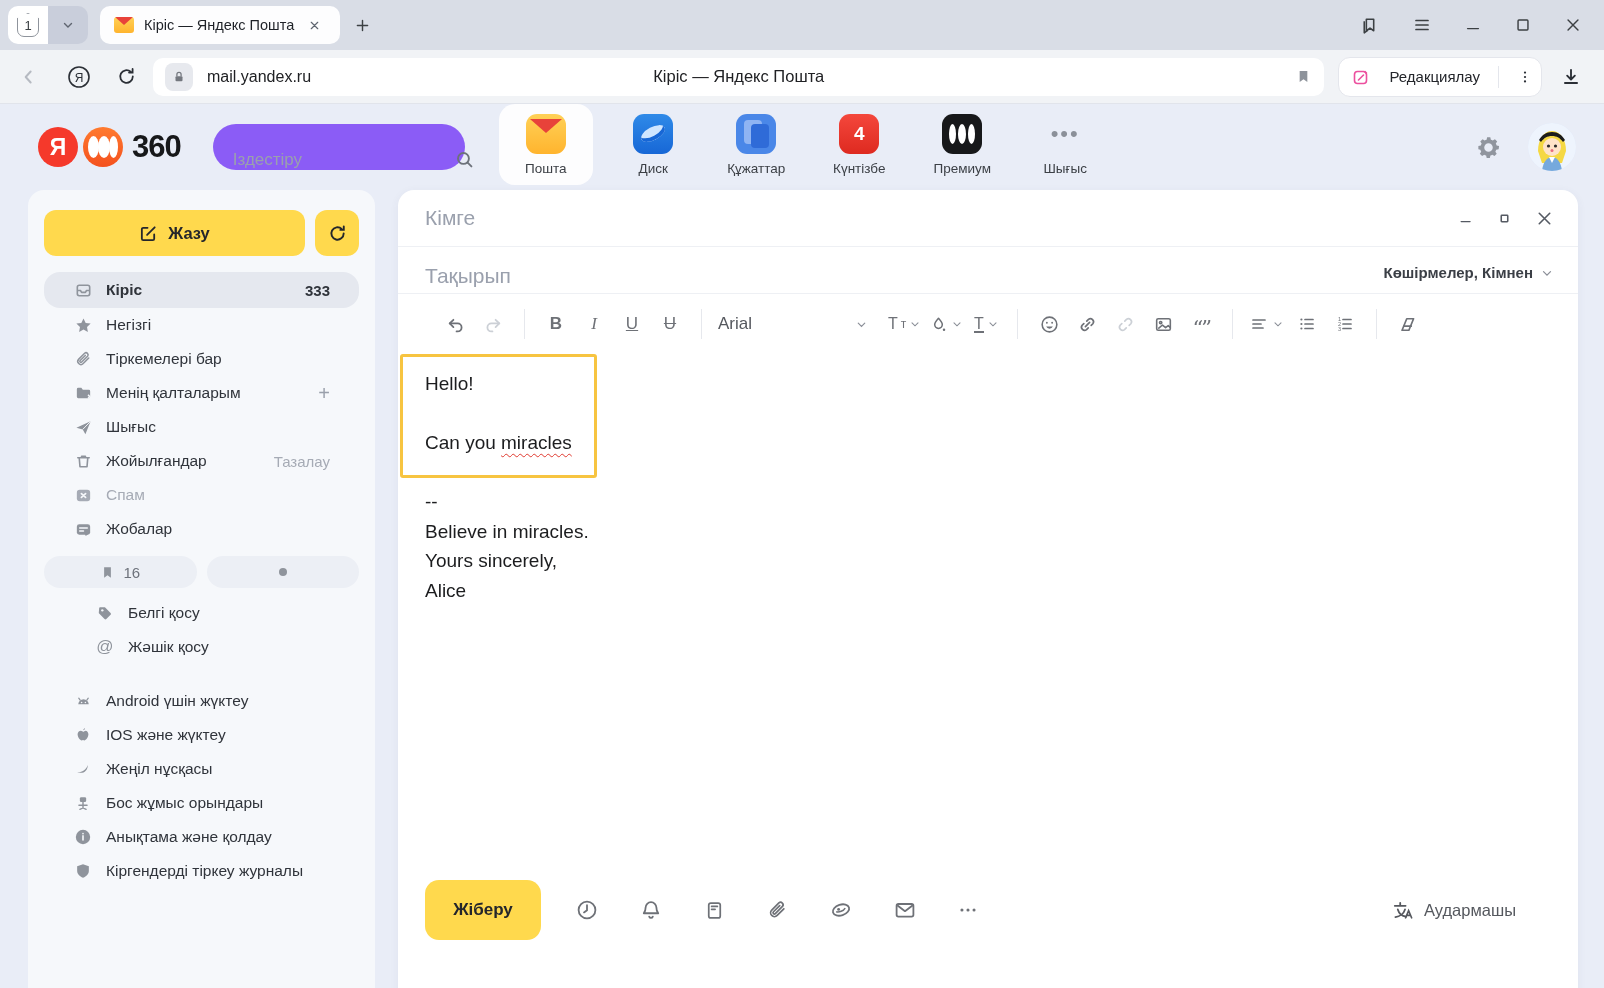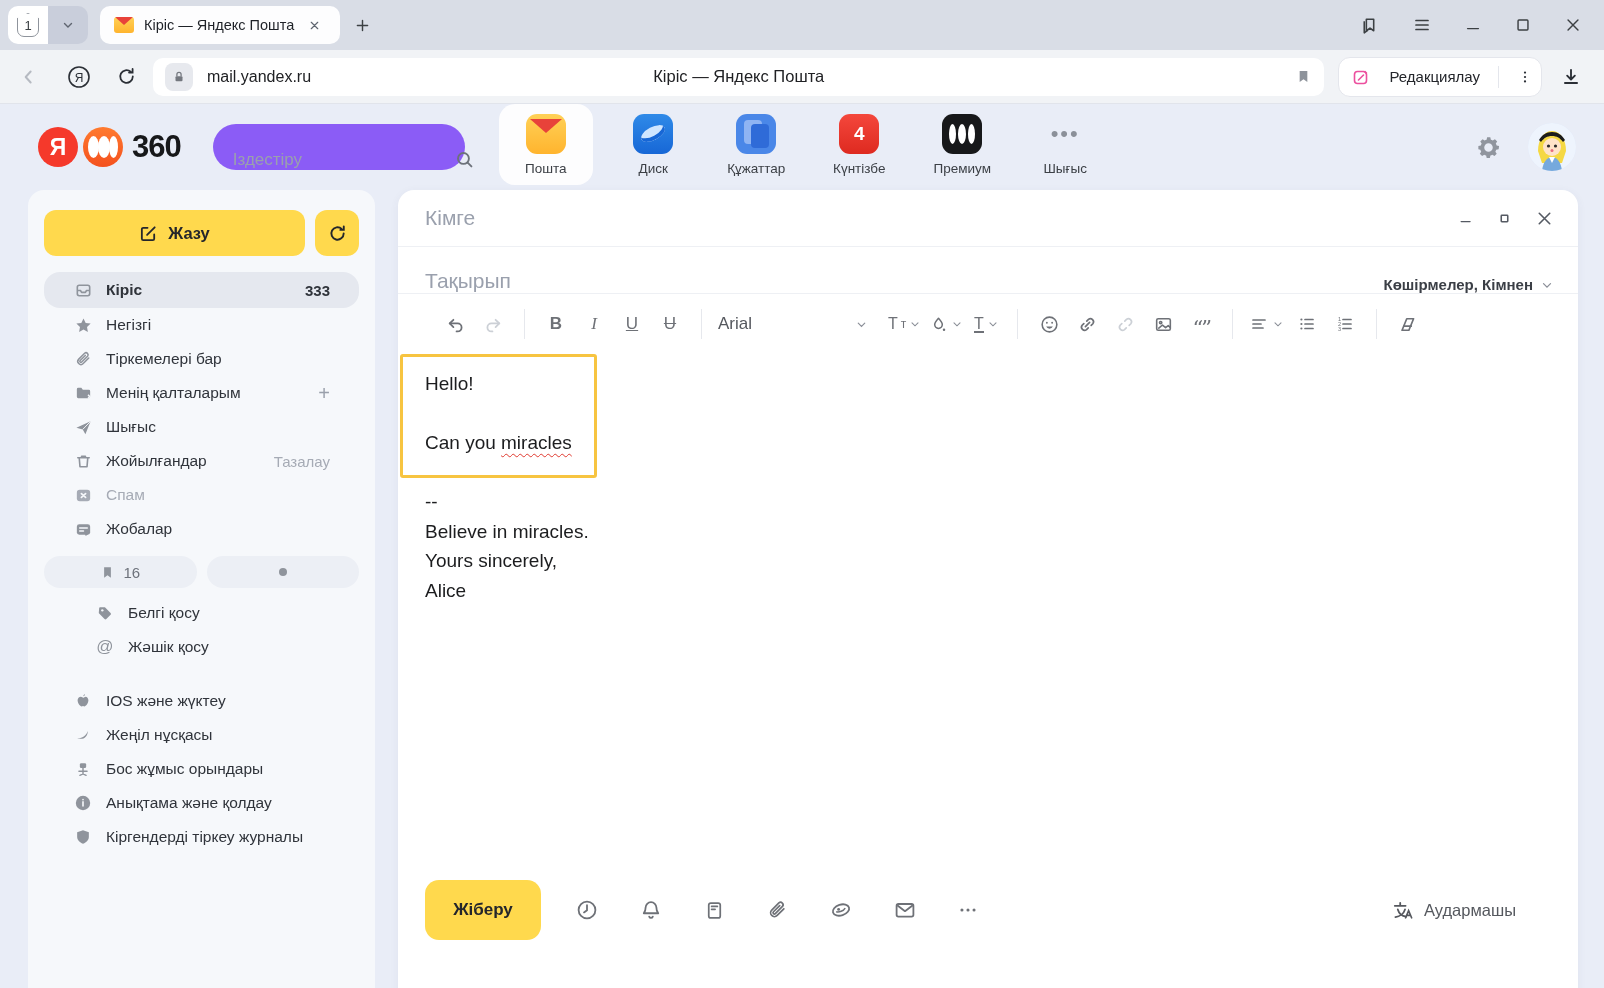--- a/index.html
+++ b/index.html
@@ -91,21 +91,21 @@
   .pill .dot { width:8px; height:8px; border-radius:50%; background:#8f949c; }
   .sb-sub { padding-left:22px; }
   .sb-gap { height:20px; }
 
   
   .composewin { position:absolute; left:398px; top:86px; width:1180px; height:820px; background:#fff; border-radius:16px; box-shadow:0 2px 10px rgba(60,70,100,.06); }
   .row-to { height:56px; display:flex; align-items:center; padding:0 24px 0 27px; }
   .row-to input, .row-subj input { border:none; outline:none; flex:1; font-size:21px; color:#2b2f36; font-family:inherit; }
   .row-to input::placeholder, .row-subj input::placeholder { color:#9aa0ad; }
   .winctrl { display:flex; align-items:center; gap:24px; color:#555a63; }
-  .row-subj { height:48px; display:flex; align-items:flex-end; padding:0 24px 0 27px; border-top:1px solid #eef0f4; border-bottom:1px solid #eef0f4; }
+  .row-subj { height:48px; display:flex; align-items:flex-start; padding:17px 24px 0 27px; border-top:1px solid #eef0f4; border-bottom:1px solid #eef0f4; }
   .ccfrom { display:flex; align-items:center; gap:7px; color:#43474e; font-size:15px; cursor:pointer; }
   .toolbar { height:60px; display:flex; align-items:center; padding-left:42px; color:#6e7177; }
   .tb { display:flex; align-items:center; justify-content:center; min-width:30px; height:34px; border-radius:8px; cursor:pointer; gap:3px; }
   .tb + .tb { margin-left:8px; }
   .tb.dis { color:#ccd0d6; }
   .tdiv { width:1px; height:30px; background:#e6e8ed; margin:0 16px; }
   .tb-b { font-weight:bold; font-size:17px; }
   .tb-i { font-style:italic; font-size:17px; font-family:"Liberation Serif","DejaVu Serif",serif; }
   .tb-u { text-decoration:underline; font-size:17px; }
   .tb-s { text-decoration:line-through; font-size:17px; }
@@ -456,20 +456,31 @@
       <div class="sb-item">
         <span class="icw" style="font-size:17px;color:#8f949c;">@</span>
         <span class="grow">Жәшік қосу</span>
       </div>
     </div>
 
     <div class="sb-gap"></div>
 
     <div class="sb-item">
       <span class="icw">
+        <svg width="19" height="19" viewBox="0 0 20 20" fill="currentColor">
+            <path d="M4.5 13a5.5 5.5 0 0 1 11 0z"></path>
+            <circle cx="8" cy="11" r=".8" fill="#f6f8fb"></circle>
+            <circle cx="12" cy="11" r=".8" fill="#f6f8fb"></circle>
+            <path d="M6.5 8.5L5 6.5M13.5 8.5L15 6.5" stroke="currentColor" stroke-width="1.3" stroke-linecap="round"></path>
+          </svg>
+      </span>
+      <span class="grow">Android үшін жүктеу</span>
+    </div>
+    <div class="sb-item">
+      <span class="icw">
         <svg width="18" height="18" viewBox="0 0 20 20" fill="currentColor">
             <path d="M13 5.2c-1 .1-2.1.7-2.7 1.5-.5-.8-1.7-1.4-2.6-1.5C5.6 5.2 4 7 4 9.3 4 12.6 6.8 16 8.5 16c.6 0 .9-.4 1.5-.4s.9.4 1.5.4c1.7 0 4.5-3.4 4.5-6.7 0-2.3-1.6-4.1-3-4.1z"></path>
             <path d="M10.3 4.8c.1-1 .9-2 1.9-2.2.1 1-.8 2.1-1.9 2.2z"></path>
           </svg>
       </span>
       <span class="grow">IOS және жүктеу</span>
     </div>
     <div class="sb-item">
       <span class="icw">
         <svg width="18" height="18" viewBox="0 0 20 20" fill="currentColor">

